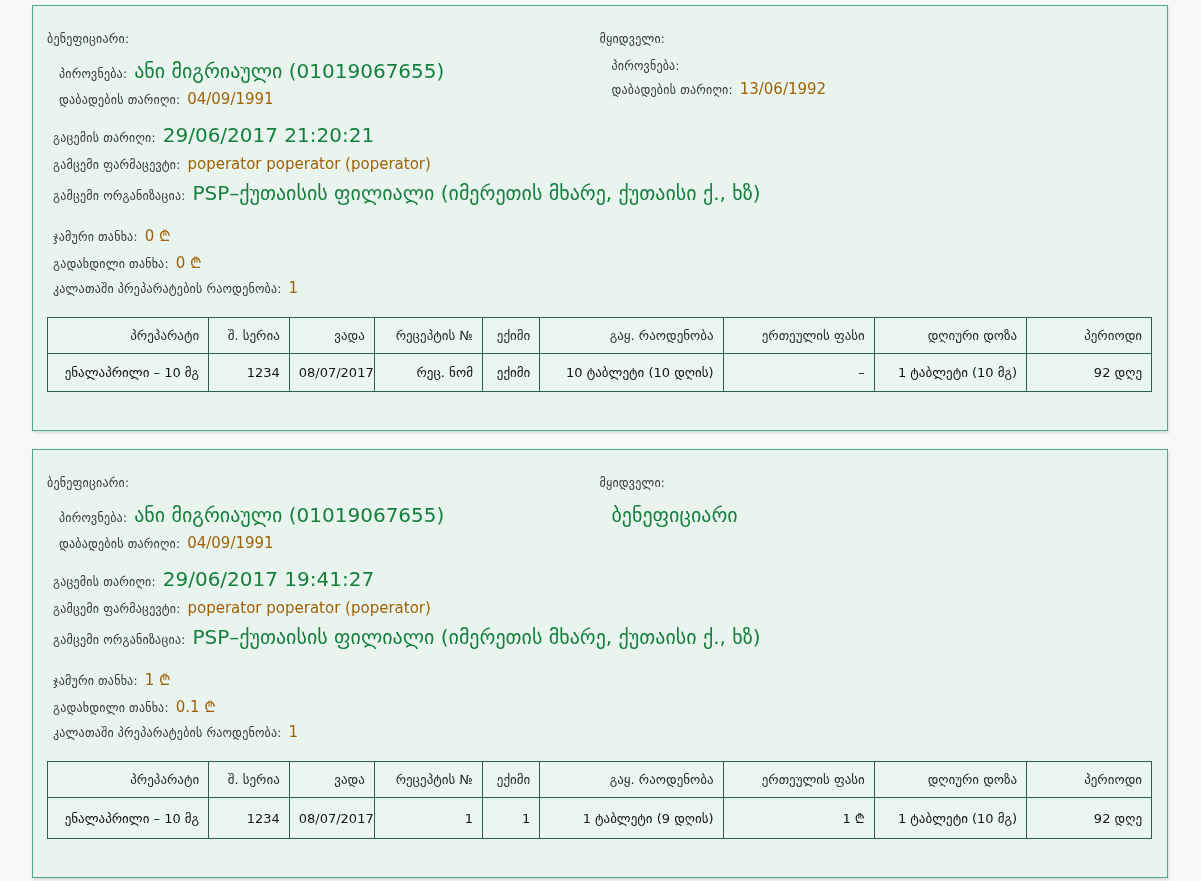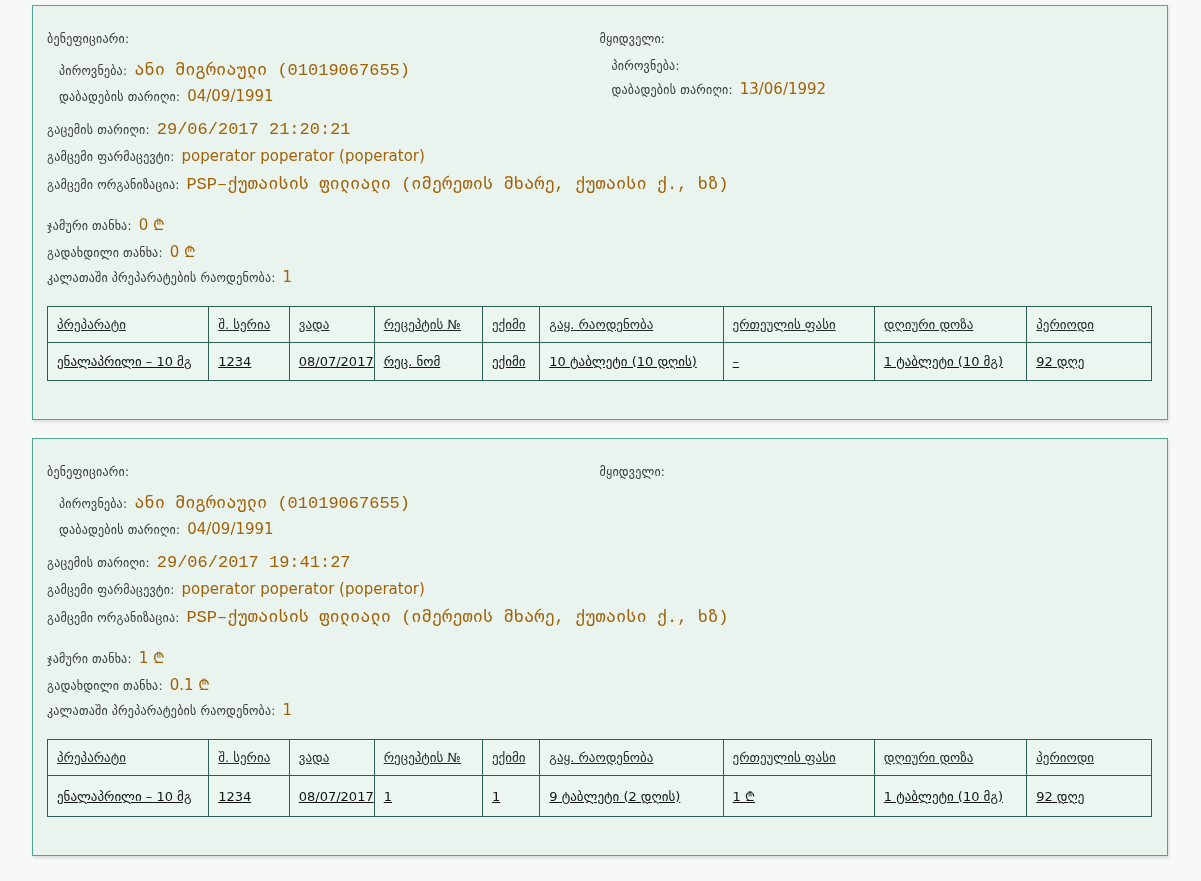--- a/index.html
+++ b/index.html
@@ -13,43 +13,42 @@
   .panel {
     margin:0 33px 18px 32px;
     background:#e9f4ef;
     border:1px solid #4ea893;
     box-shadow:1px 2px 3px rgba(0,0,0,0.12);
     padding:26px 15px 38px 14px;
   }
   .cols { display:flex; }
   .col { width:50%; }
   .lbl { font-size:12px; color:#3a3a3a; letter-spacing:0.2px; }
-  .v-lg { font-size:17px; color:#a16207;font-family:Liberation Mono, monospace; }
+  .v-lg { font-size:20px; color:#15803d; }
   .v-md { font-size:15px; color:#a16207; }
   .head-label { margin-bottom:13px; }
   .field-row { margin-left:12px; margin-bottom:7px; display:flex; align-items:baseline; gap:7px; }
   .meta { margin-top:8px; }
-  .meta-row { margin-bottom:8px; display:flex; align-items:baseline; gap:7px; }
+  .meta-row { margin-bottom:8px; display:flex; align-items:baseline; gap:7px;margin-left:6px; }
   .totals { margin-top:20px; }
   .totals .meta-row { margin-bottom:7px; }
   table {
     width:100%;
     margin-top:20px;
     border-collapse:collapse;
     table-layout:fixed;
     background:#ecf6f1;
   }
   th, td {
     border:1px solid #2d5e53;
-    text-align:left;
+    text-align:right;
     font-weight:normal;
     font-size:13px;
     overflow:hidden;
     white-space:nowrap;
-    text-decoration:underline;
   }
   th { padding:10px 9px; color:#1e2b28; }
   td { padding:11px 9px; color:#141414; }
 </style>
 </head>
 <body>
 
 <div class="panel">
   <div class="cols">
     <div class="col">
@@ -154,20 +153,23 @@
         <span class="lbl">პიროვნება:</span>
         <span class="v-lg">ანი მიგრიაული (01019067655)</span>
       </div>
       <div class="field-row">
         <span class="lbl">დაბადების თარიღი:</span>
         <span class="v-md">04/09/1991</span>
       </div>
     </div>
     <div class="col">
       <div class="lbl head-label">მყიდველი:</div>
+      <div class="field-row">
+        <span class="v-lg">ბენეფიციარი</span>
+      </div>
     </div>
   </div>
 
   <div class="meta">
     <div class="meta-row">
       <span class="lbl">გაცემის თარიღი:</span>
       <span class="v-lg">29/06/2017 19:41:27</span>
     </div>
     <div class="meta-row">
       <span class="lbl">გამცემი ფარმაცევტი:</span>
@@ -219,20 +221,20 @@
         <th>პერიოდი</th>
       </tr>
     </thead>
     <tbody>
       <tr>
         <td>ენალაპრილი – 10 მგ</td>
         <td>1234</td>
         <td>08/07/2017</td>
         <td>1</td>
         <td>1</td>
-        <td>9 ტაბლეტი (2 დღის)</td>
+        <td>1 ტაბლეტი (9 დღის)</td>
         <td>1 ₾</td>
         <td>1 ტაბლეტი (10 მგ)</td>
         <td>92 დღე</td>
       </tr>
     </tbody>
   </table>
 </div>
 
 </body></html>

